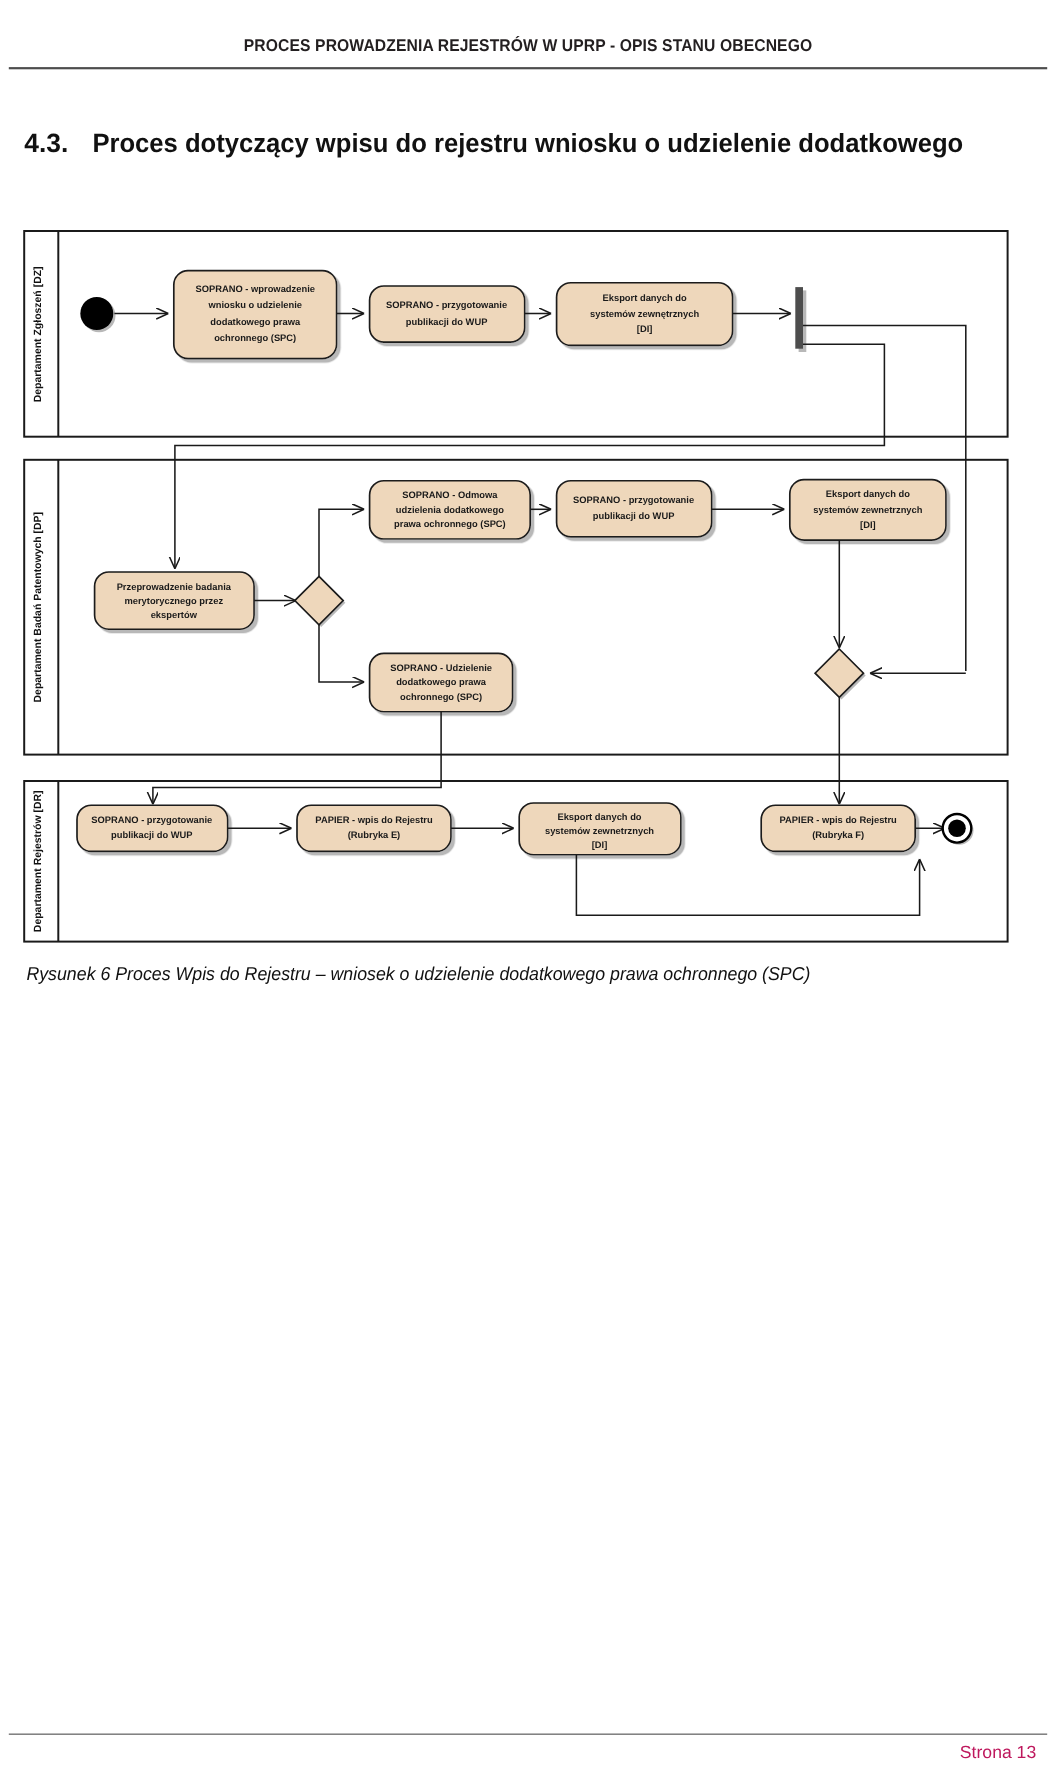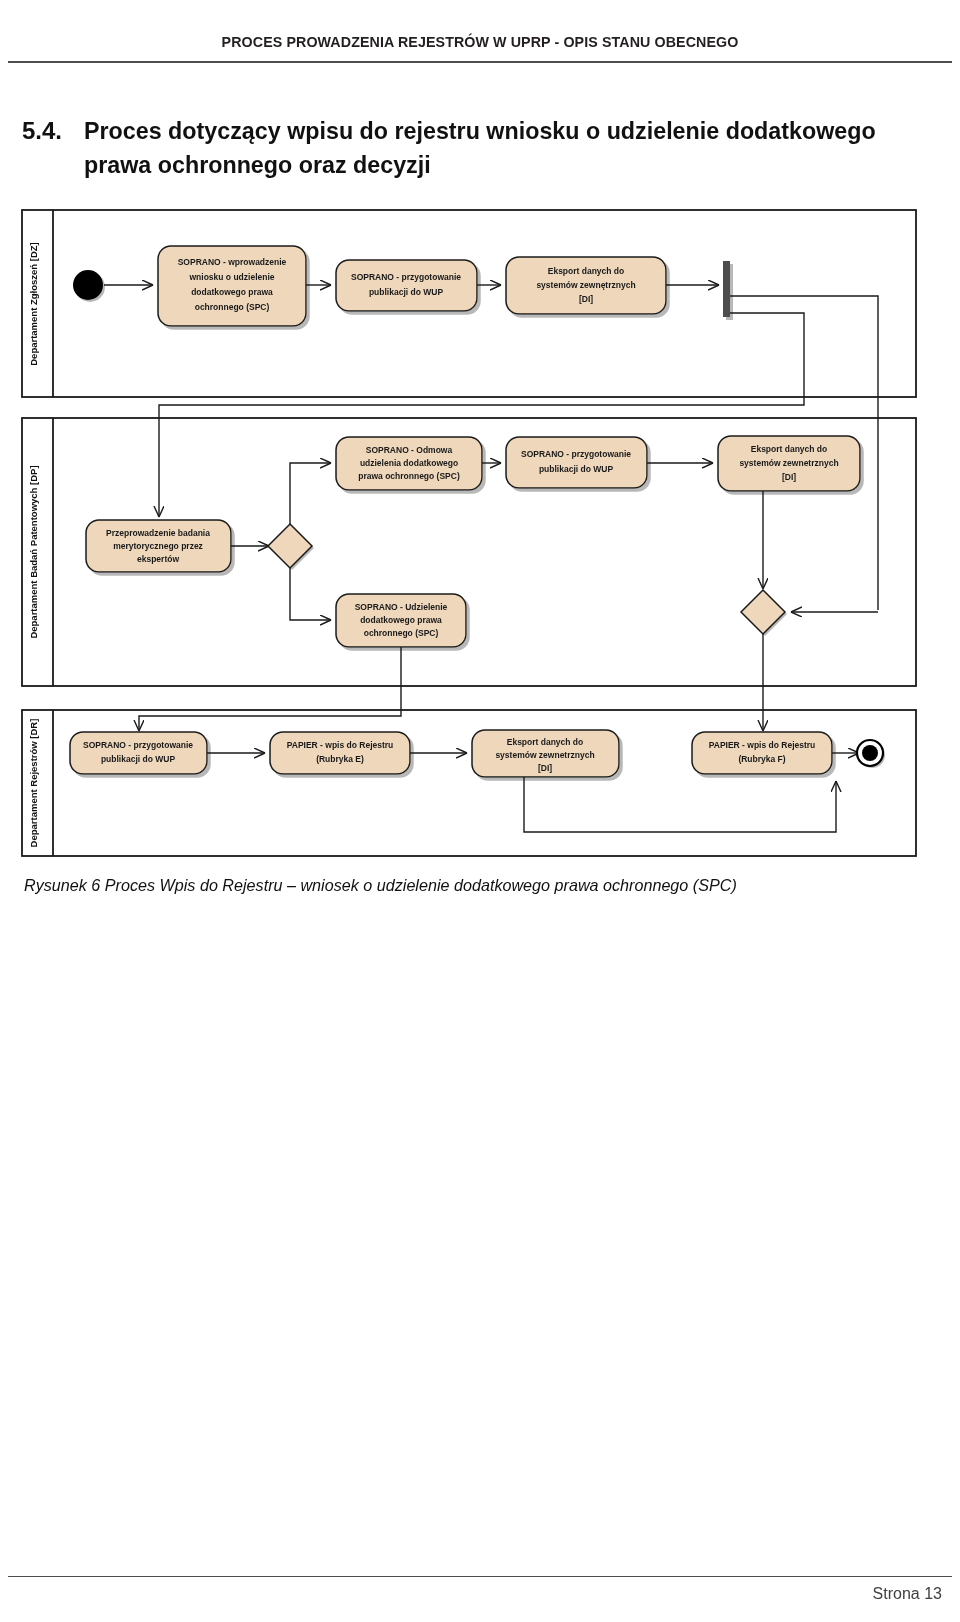--- a/index.html
+++ b/index.html
@@ -49,21 +49,21 @@
     white-space:nowrap;
   }
 
   
   .doc-footer-rule{
     position:absolute;left:8px;top:1576px;width:944px;height:0;
     border-top:1.6px solid #4d4d4d;
   }
   .doc-footer-text{
     position:absolute;right:18px;top:1585px;
-    font-size:16px;color:#404040;
+    font-size:16px;color:#be185d;
   }
 
   
   .diagram{position:absolute;left:0;top:196px;width:960px;height:676px;}
   .diagram svg{display:block;}
 
   .node-text{
     font-family:"Liberation Sans",sans-serif;
     font-size:8.5px;font-weight:bold;fill:#1a1a1a;
     text-anchor:middle;
@@ -78,22 +78,21 @@
 <body>
 
 <div class="page">
 
   <div class="doc-header">
     <div class="doc-header-text">PROCES PROWADZENIA REJESTRÓW W UPRP - OPIS STANU OBECNEGO</div>
     <div class="doc-header-rule"></div>
   </div>
 
   <div class="sec-title">
-    <span class="sec-num">5.4.</span><span class="sec-text">Proces dotyczący wpisu do rejestru wniosku o udzielenie dodatkowego</span>
-    <div style="margin-left:62px;"><span class="sec-text">prawa ochronnego oraz decyzji</span></div>
+    <span class="sec-num">4.3.</span><span class="sec-text">Proces dotyczący wpisu do rejestru wniosku o udzielenie dodatkowego</span>
   </div>
 
   <div class="diagram">
     <svg width="960" height="676" viewBox="0 0 960 676" xmlns="http://www.w3.org/2000/svg">
       <defs>
         <filter id="shadow" x="-20%" y="-20%" width="150%" height="160%">
           <feDropShadow dx="3" dy="3" stdDeviation="0" flood-color="#b8b8b8" flood-opacity="1"></feDropShadow>
         </filter>
         <marker id="ah" markerWidth="12" markerHeight="12" refX="10" refY="5" orient="auto" markerUnits="userSpaceOnUse">
           <path d="M0,0 L11,5 M0,10 L11,5" stroke="#1a1a1a" stroke-width="1.4" fill="none"></path>

